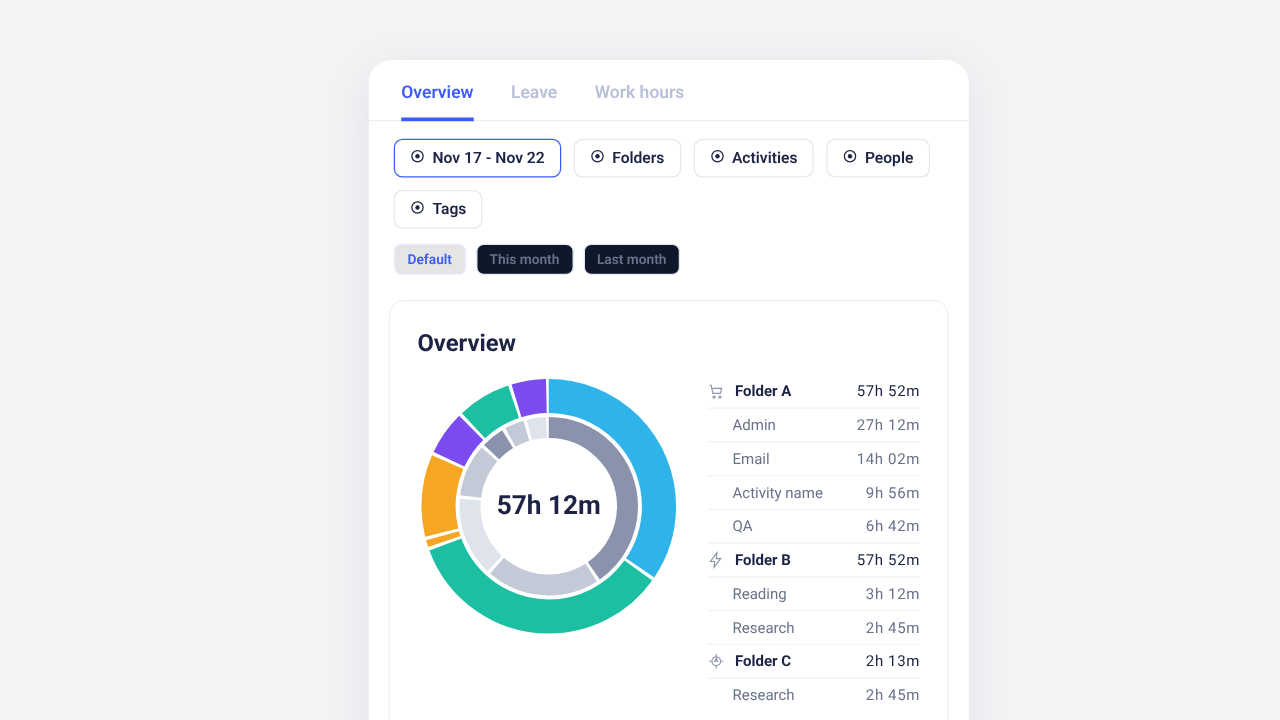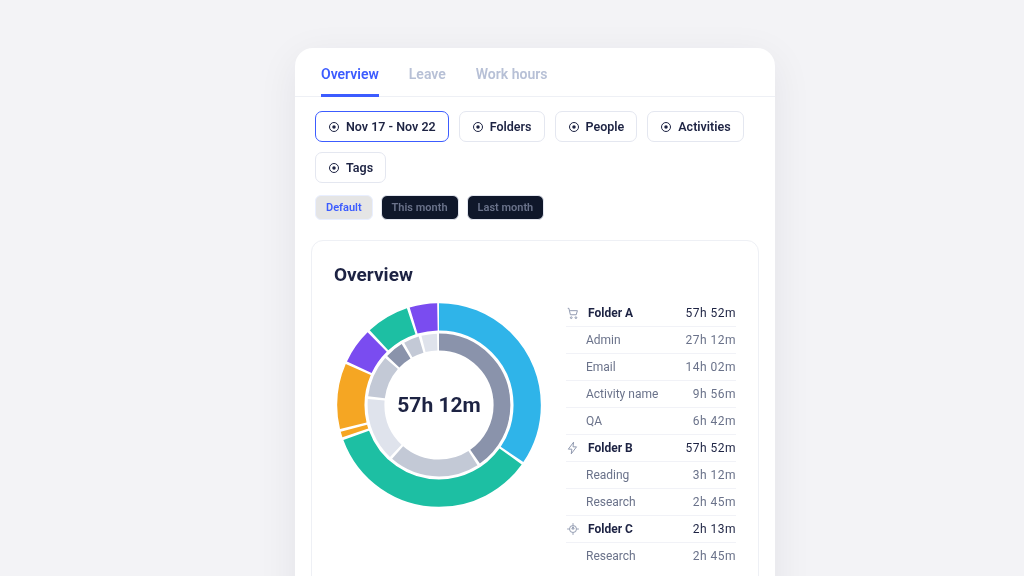--- a/index.html
+++ b/index.html
@@ -12,21 +12,21 @@
     background: #ffffff;
     border-radius: 18px;
     box-shadow: 0 10px 40px rgba(20,20,60,0.07);
     padding-bottom: 40px;
   }
   .tabs { display: flex; gap: 30px; padding: 18px 26px 0 26px; border-bottom: 1px solid #eef0f5; }
   .tab { font-size: 14px; font-weight: 600; color: #b7c0d6; padding-bottom: 12px; cursor: pointer; }
   .tab.active { color: #3c5cff; border-bottom: 3px solid #3c5cff; margin-bottom: -1px; }
 
   .filters { display: flex; gap: 10px; padding: 14px 20px 8px 20px; flex-wrap: wrap; }
-  .filter { display: inline-flex; align-items: center; gap: 6px; border: 1px solid #e4e7f0; border-radius: 7px; padding: 7px 12px; font-size: 12.5px; font-weight: 600; color: #1d2343; cursor: pointer; background:#fff; }
+  .filter { display: inline-flex; gap: 6px; border: 1px solid #e4e7f0; border-radius: 7px; padding: 7px 12px; font-size: 12.5px; font-weight: 600; color: #1d2343; cursor: pointer; background:#fff; }
   .filter.active { border-color: #3c5cff; }
   .filter .ficon { width: 12px; height: 12px; display:inline-flex; align-items:center; justify-content:center; }
   .filter .ficon svg { width:12px; height:12px; }
 
   .chips { display:flex; gap:8px; padding: 4px 20px 14px 20px; }
   .chip { font-size: 11px; font-weight: 600; padding: 5px 10px; border-radius: 6px; border: 1px solid #e4e7f0; color: #6a728a; background:#0f172a; cursor:pointer; }
   .chip.active { background: #e5e5e5; color: #3c5cff; border-color: #e9efff; }
 
   .panel { margin: 6px 16px 0 16px; border: 1px solid #eef0f5; border-radius: 12px; padding: 22px 22px 40px 22px; }
   .panel h2 { font-size: 19px; font-weight: 700; color: #1d2343; margin-bottom: 14px; }
@@ -81,30 +81,30 @@
         </span>
         <span>Folders</span>
       </div>
       <div class="filter">
         <span class="ficon">
           <svg viewBox="0 0 24 24">
               <circle cx="12" cy="12" r="9" fill="none" stroke="#1d2343" stroke-width="2"></circle>
               <circle cx="12" cy="12" r="3.5" fill="#1d2343"></circle>
             </svg>
         </span>
+        <span>Activities</span>
+      </div>
+      <div class="filter">
+        <span class="ficon">
+          <svg viewBox="0 0 24 24">
+              <circle cx="12" cy="12" r="9" fill="none" stroke="#1d2343" stroke-width="2"></circle>
+              <circle cx="12" cy="12" r="3.5" fill="#1d2343"></circle>
+            </svg>
+        </span>
         <span>People</span>
-      </div>
-      <div class="filter">
-        <span class="ficon">
-          <svg viewBox="0 0 24 24">
-              <circle cx="12" cy="12" r="9" fill="none" stroke="#1d2343" stroke-width="2"></circle>
-              <circle cx="12" cy="12" r="3.5" fill="#1d2343"></circle>
-            </svg>
-        </span>
-        <span>Activities</span>
       </div>
       <div class="filter">
         <span class="ficon">
           <svg viewBox="0 0 24 24">
               <circle cx="12" cy="12" r="9" fill="none" stroke="#1d2343" stroke-width="2"></circle>
               <circle cx="12" cy="12" r="3.5" fill="#1d2343"></circle>
             </svg>
         </span>
         <span>Tags</span>
       </div>

